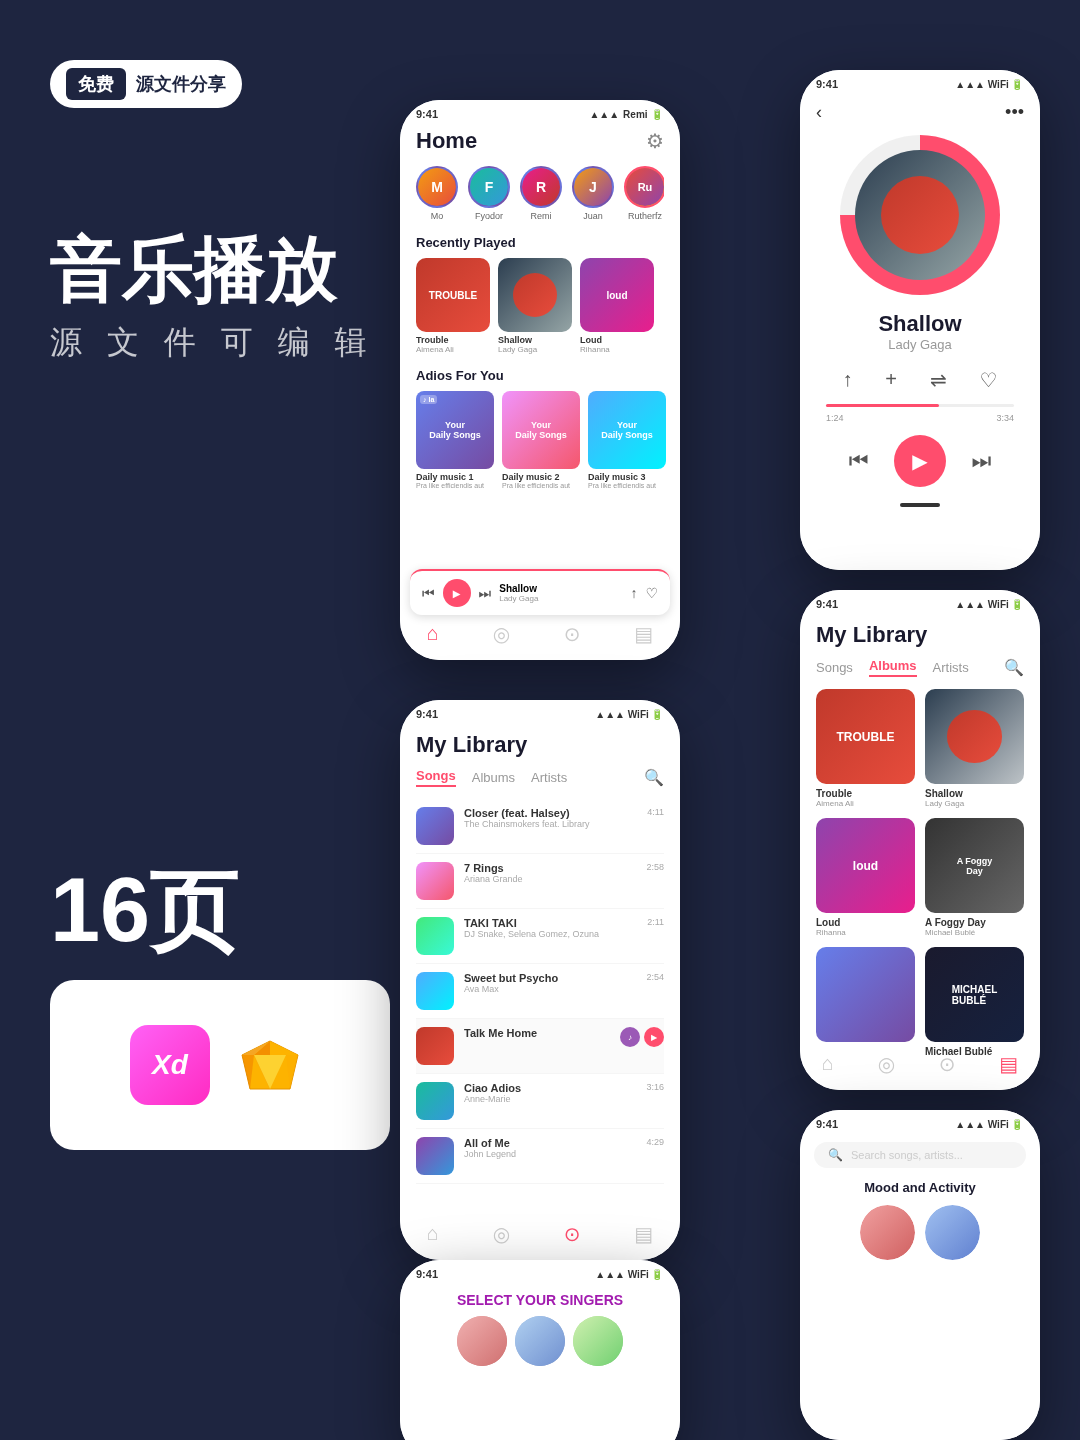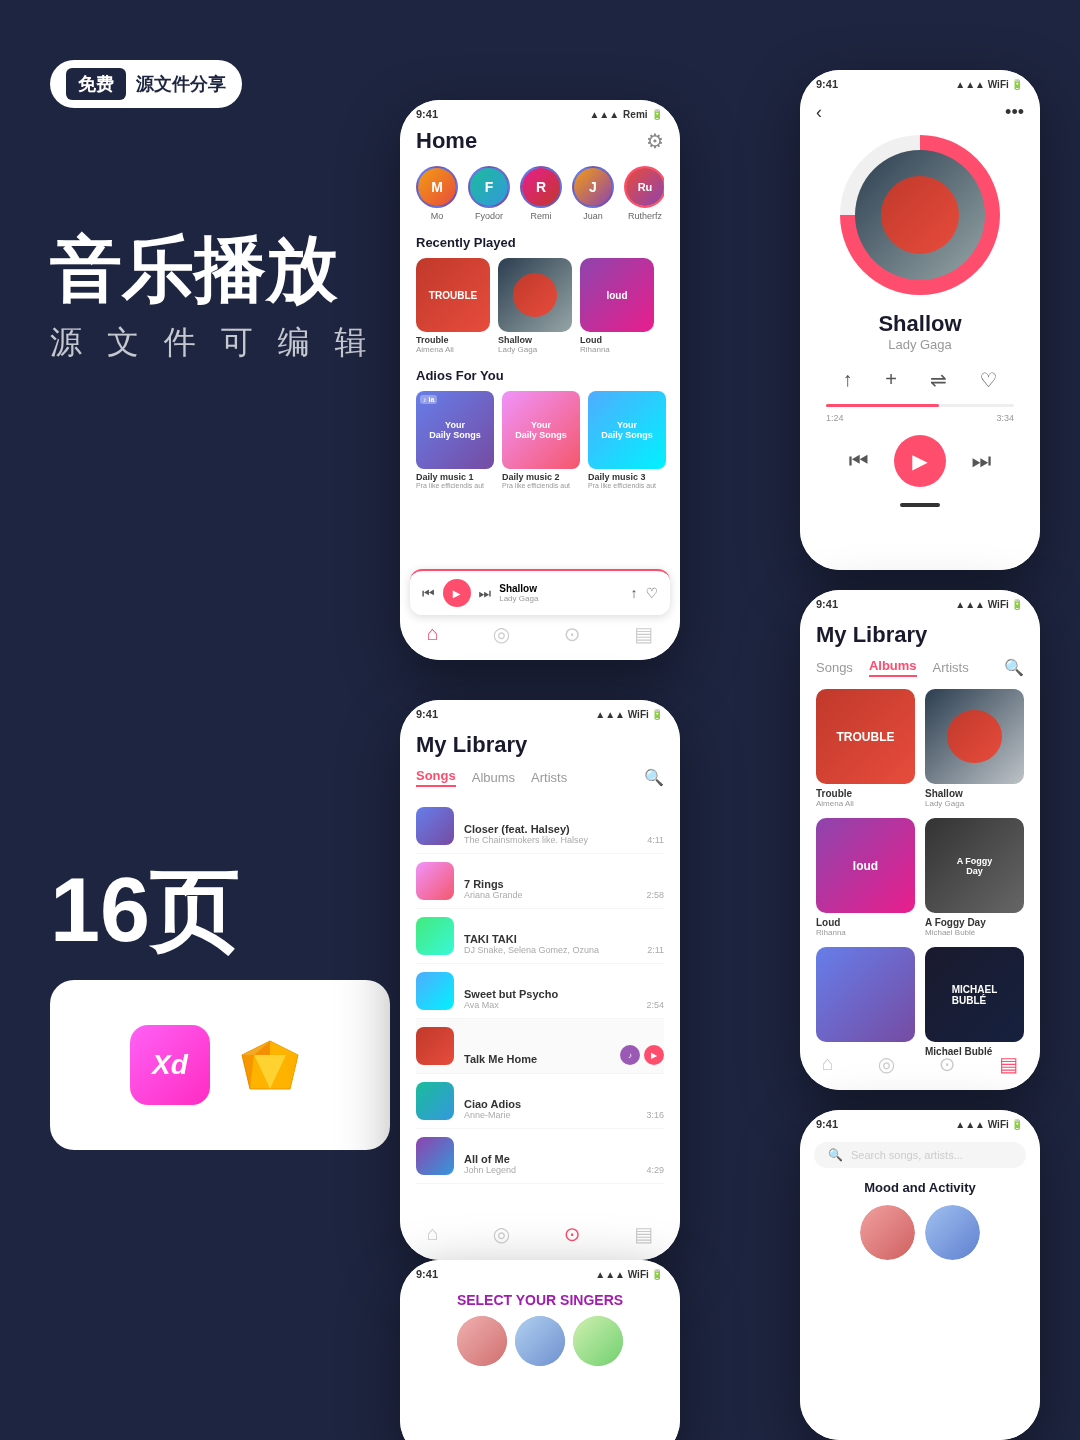--- a/index.html
+++ b/index.html
@@ -434,21 +434,21 @@
       margin-bottom: 12px;
       align-items: center;
     }
     .lib-tab { font-size: 13px; color: #999; }
     .lib-tab.active { color: #ff4d6d; font-weight: 600; border-bottom: 2px solid #ff4d6d; padding-bottom: 2px; }
     .lib-search-icon { margin-left: auto; font-size: 16px; color: #555; }
 
     .song-list { }
     .song-item {
       display: flex;
-      align-items: flex-end;
+      align-items: flex-start;
       gap: 10px;
       padding: 8px 0;
       border-bottom: 1px solid #f5f5f5;
     }
     .song-thumb {
       width: 38px;
       height: 38px;
       border-radius: 8px;
       flex-shrink: 0;
       display: flex;
@@ -798,21 +798,21 @@
         <span class="lib-tab active">Songs</span>
         <span class="lib-tab">Albums</span>
         <span class="lib-tab">Artists</span>
         <span class="lib-search-icon">🔍</span>
       </div>
       <div class="song-list">
         <div class="song-item">
           <div class="song-thumb s1"></div>
           <div class="song-info">
             <div class="song-name">Closer (feat. Halsey)</div>
-            <div class="song-artist">The Chainsmokers like. Halsey</div>
+            <div class="song-artist">The Chainsmokers feat. Library</div>
           </div>
           <span class="song-duration">4:11</span>
         </div>
         <div class="song-item">
           <div class="song-thumb s2"></div>
           <div class="song-info">
             <div class="song-name">7 Rings</div>
             <div class="song-artist">Ariana Grande</div>
           </div>
           <span class="song-duration">2:58</span>

